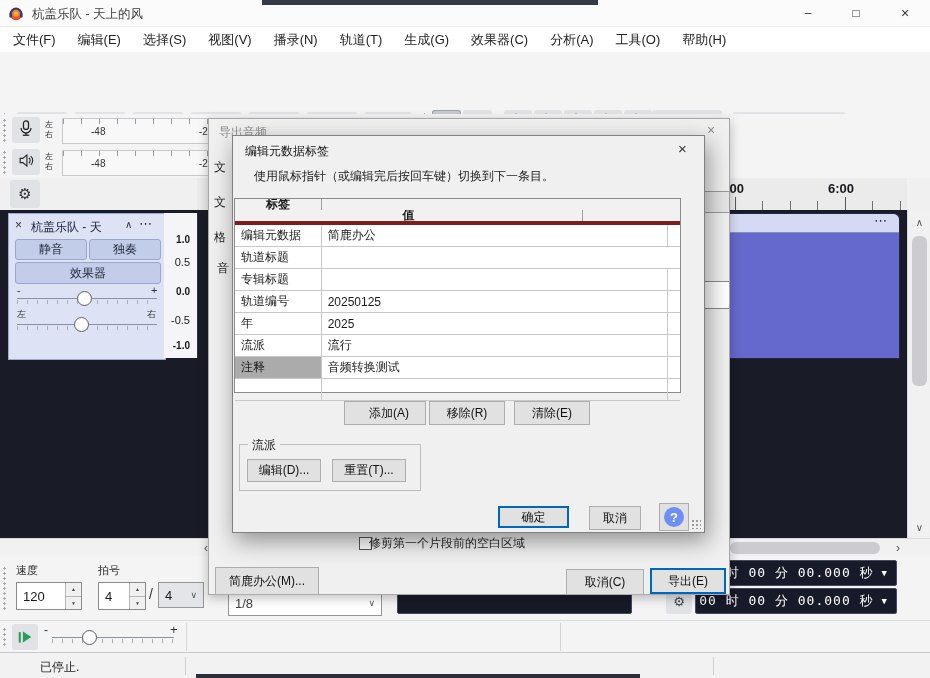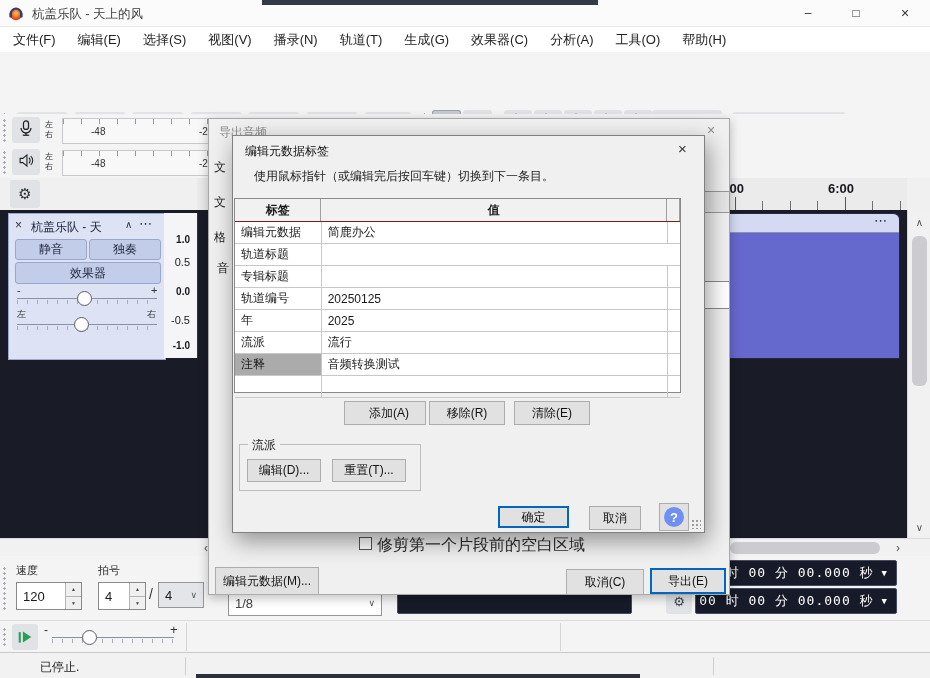--- a/index.html
+++ b/index.html
@@ -80,21 +80,21 @@
   .exportdlg{left:208px;top:118px;width:520px;height:475px;border:1px solid #a8a8a8;box-shadow:0 3px 10px rgba(0,0,0,.25);z-index:30;}
   .metadlg{left:232px;top:135px;width:471px;height:396px;border:1px solid #808080;box-shadow:3px 8px 22px rgba(0,0,0,.4);z-index:40;}
   .dtitle{position:absolute;font-size:12px;}
   .btn{position:absolute;background:#e1e1e1;border:1px solid #adadad;display:flex;align-items:center;justify-content:center;font-size:12px;color:#111;}
   .btn.def{border:2px solid #0067c0;}
   .gb{position:absolute;border:1px solid #bdbdbd;}
   .gblegend{position:absolute;top:-8px;left:8px;background:#f0f0f0;padding:0 4px;font-size:12px;color:#222;}
   
   .mtable{position:absolute;left:1px;top:62px;width:447px;height:195px;background:#fff;border:1px solid #8a8a8a;box-sizing:border-box;}
   .trow{display:flex;height:21px;border-bottom:1px solid #c8c8c8;}
-  .trow.head{height:22px;background:#f1f1f1;border-bottom:1px solid #7f1d1d;}
+  .trow.head{height:22px;background:#f1f1f1;border-bottom:4px solid #7f1d1d;flex-direction:column;}
   .tc{box-sizing:border-box;border-right:1px solid #c8c8c8;font-size:12px;display:flex;align-items:center;padding:0 6px;overflow:hidden;white-space:nowrap;}
   .tc.tag{width:87px;}
   .tc.val{width:348px;}
   .tc.scrollc{width:10px;border-right:none;}
   .trow.head .tc{justify-content:center;font-weight:bold;border-right:1px solid #9f9f9f;}
   .tc.selected{background:#ababab;}
   .helpbtn{position:absolute;background:#e1e1e1;border:1px solid #adadad;display:flex;align-items:center;justify-content:center;}
   .helpcirc{width:20px;height:20px;border-radius:50%;background:#6f8ff2;color:#fff;font-size:13px;font-weight:bold;display:flex;align-items:center;justify-content:center;}
   .resizegrip{position:absolute;right:3px;bottom:3px;width:10px;height:10px;background-image:radial-gradient(circle,#9a9a9a 1px,transparent 1.2px);background-size:4px 4px;}
   .chk{position:absolute;width:11px;height:11px;background:#fff;border:1px solid #555;}
@@ -487,23 +487,23 @@
   <div class="dlg exportdlg">
     <span class="dtitle" style="left:10px;top:5px;color:#8b8b8b;">导出音频</span>
     <span class="abs" style="position:absolute;left:498px;top:3px;font-size:14px;color:#8b8b8b;">×</span>
     <span style="position:absolute;left:5px;top:40px;font-size:12px;">文</span>
     <span style="position:absolute;left:5px;top:75px;font-size:12px;">文</span>
     <span style="position:absolute;left:5px;top:110px;font-size:12px;">格</span>
     <span style="position:absolute;left:8px;top:141px;font-size:12px;">音</span>
     <div class="fragbtn" style="left:494px;top:72px;width:25px;height:20px;"></div>
     <div class="fragbox" style="left:492px;top:162px;width:27px;height:26px;"></div>
     <span class="chk" style="left:150px;top:418px;"></span>
-    <span style="position:absolute;left:168px;top:416px;font-size:16px;color:#2a2a2a;">修剪第一个片段前的空白区域</span>
+    <span style="position:absolute;left:160px;top:416px;font-size:12px;color:#2a2a2a;">修剪第一个片段前的空白区域</span>
     <div class="btn" style="left:6px;top:448px;width:102px;height:26px;">
-        <span>编辑元数据(M)...</span>
+        <span>简鹿办公(M)...</span>
       </div>
     <div class="btn" style="left:357px;top:450px;width:76px;height:24px;">
         <span>取消(C)</span>
       </div>
     <div class="btn def" style="left:441px;top:449px;width:76px;height:26px;box-sizing:border-box;">
         <span>导出(E)</span>
       </div>
   </div>
 
   <div class="dlg metadlg">

